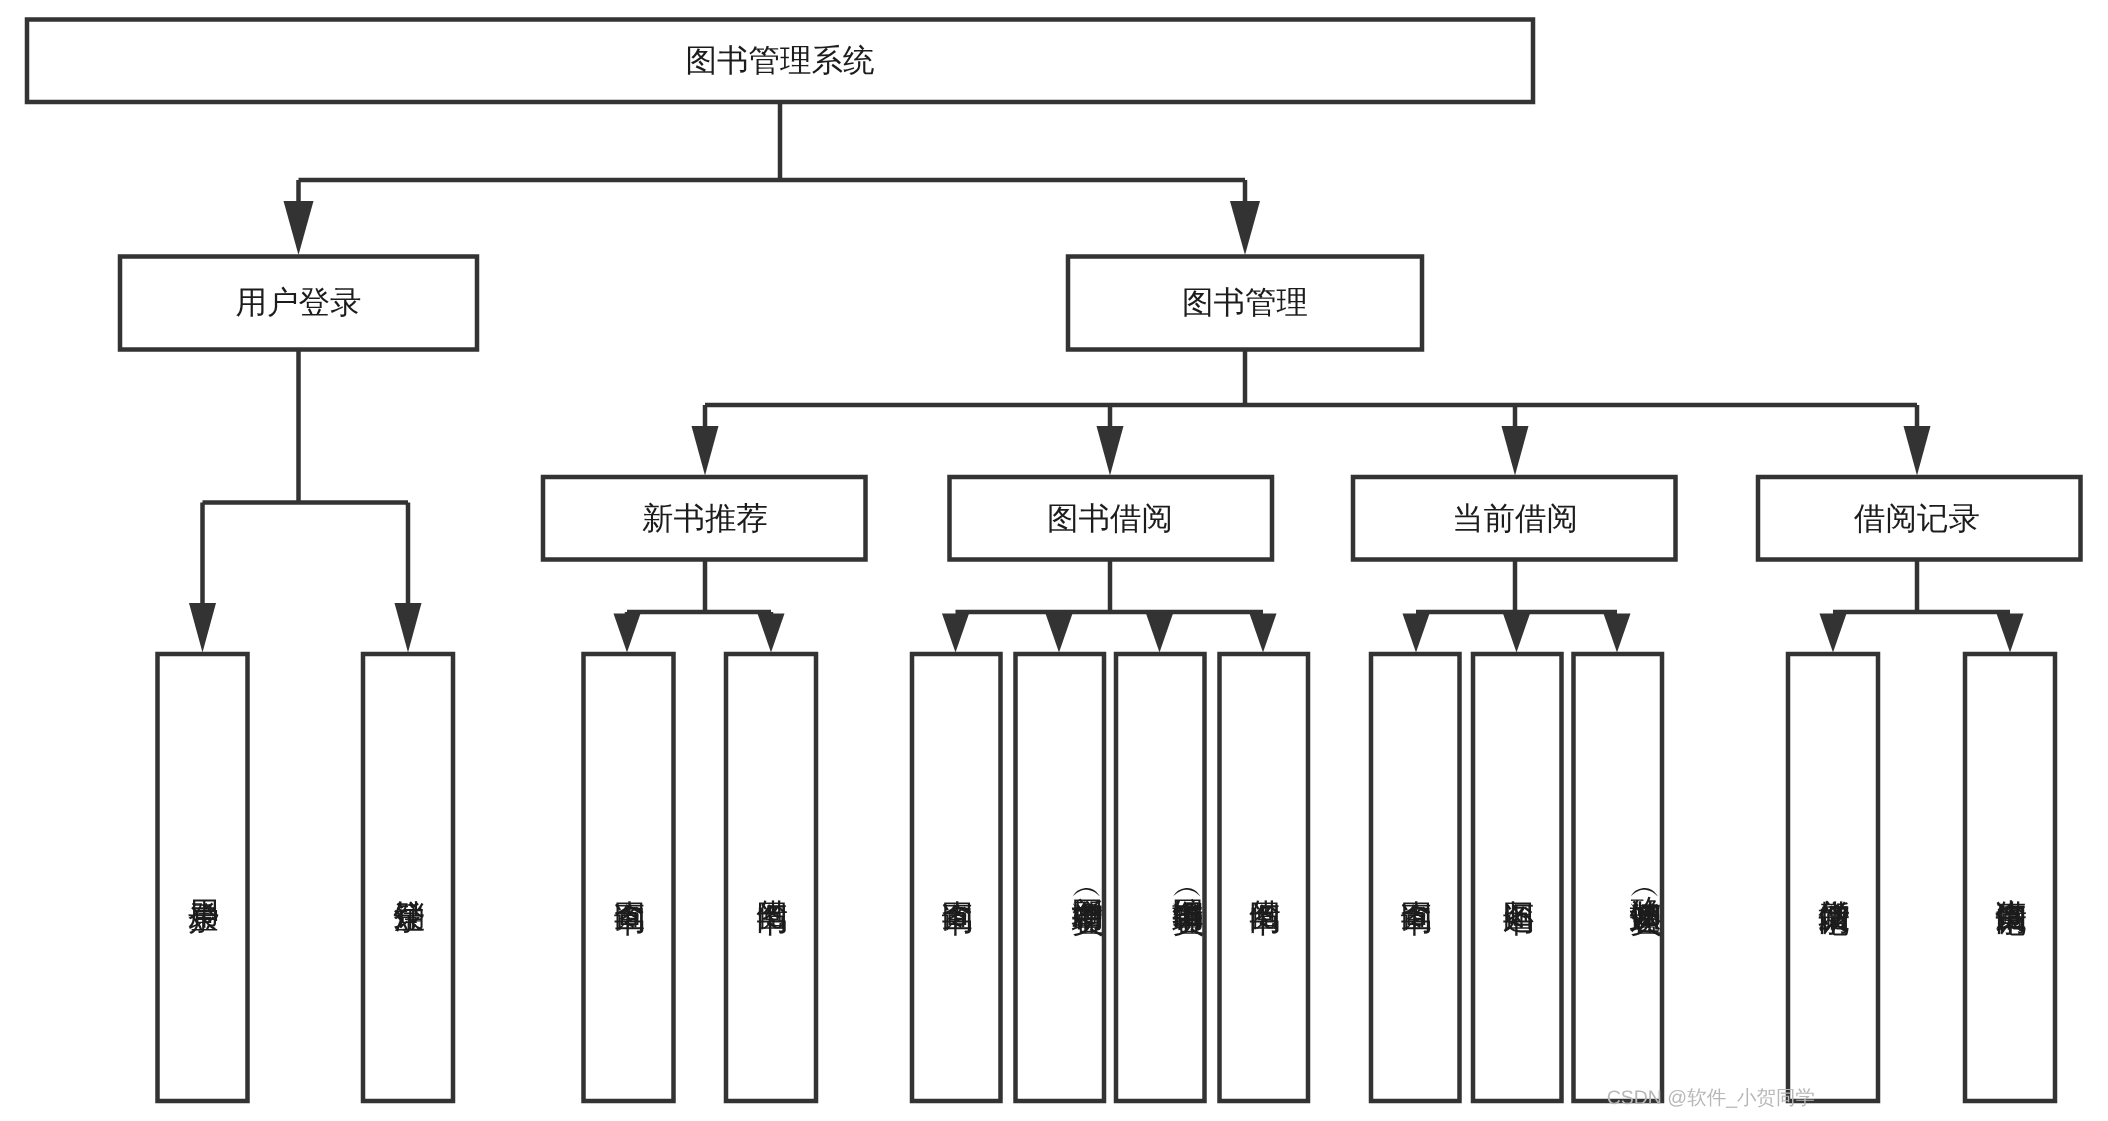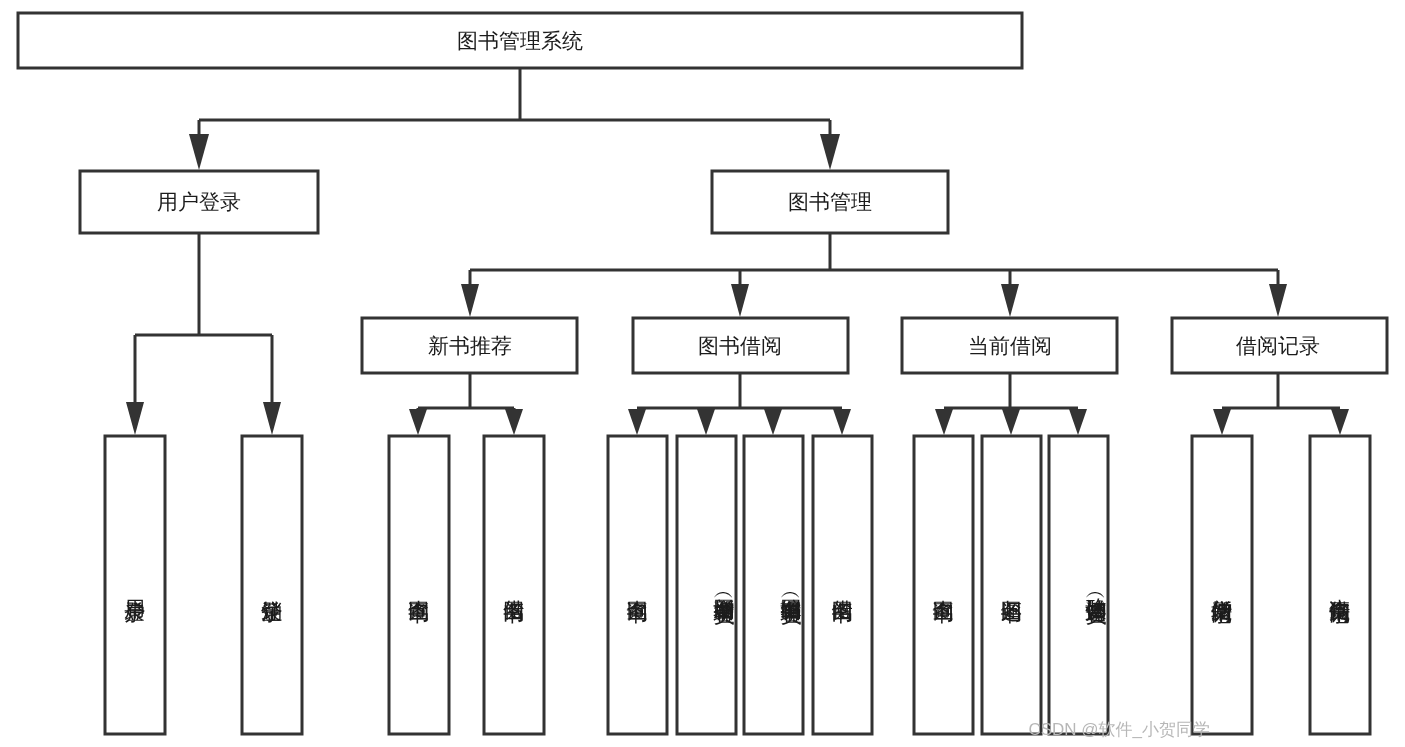--- a/index.html
+++ b/index.html
@@ -60,21 +60,21 @@
     text-orientation: upright;
     letter-spacing: 1px;
     white-space: nowrap;
     pointer-events: none;
   }
   .watermark {
     position: absolute;
     right: 8px;
     bottom: 6px;
     font-family: "Liberation Sans", "DejaVu Sans", sans-serif;
-    font-size: 17px;
+    font-size: 13px;
     color: #b7b7b7;
     white-space: nowrap;
   }
 </style>
 </head>
 <body>
 
 <div id="diagram-root">
 
   <svg class="diagram-canvas" viewBox="0 0 1405 747">

